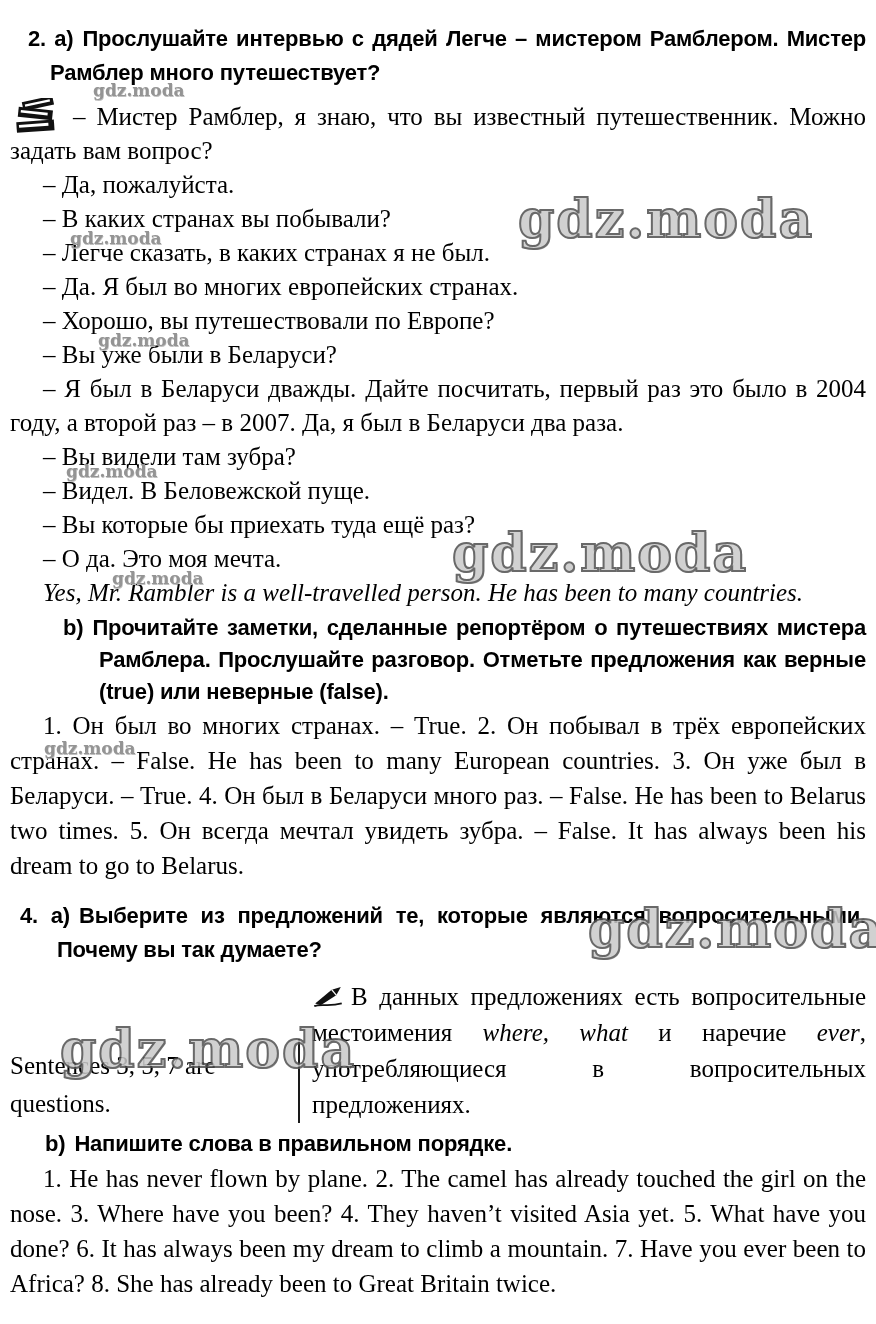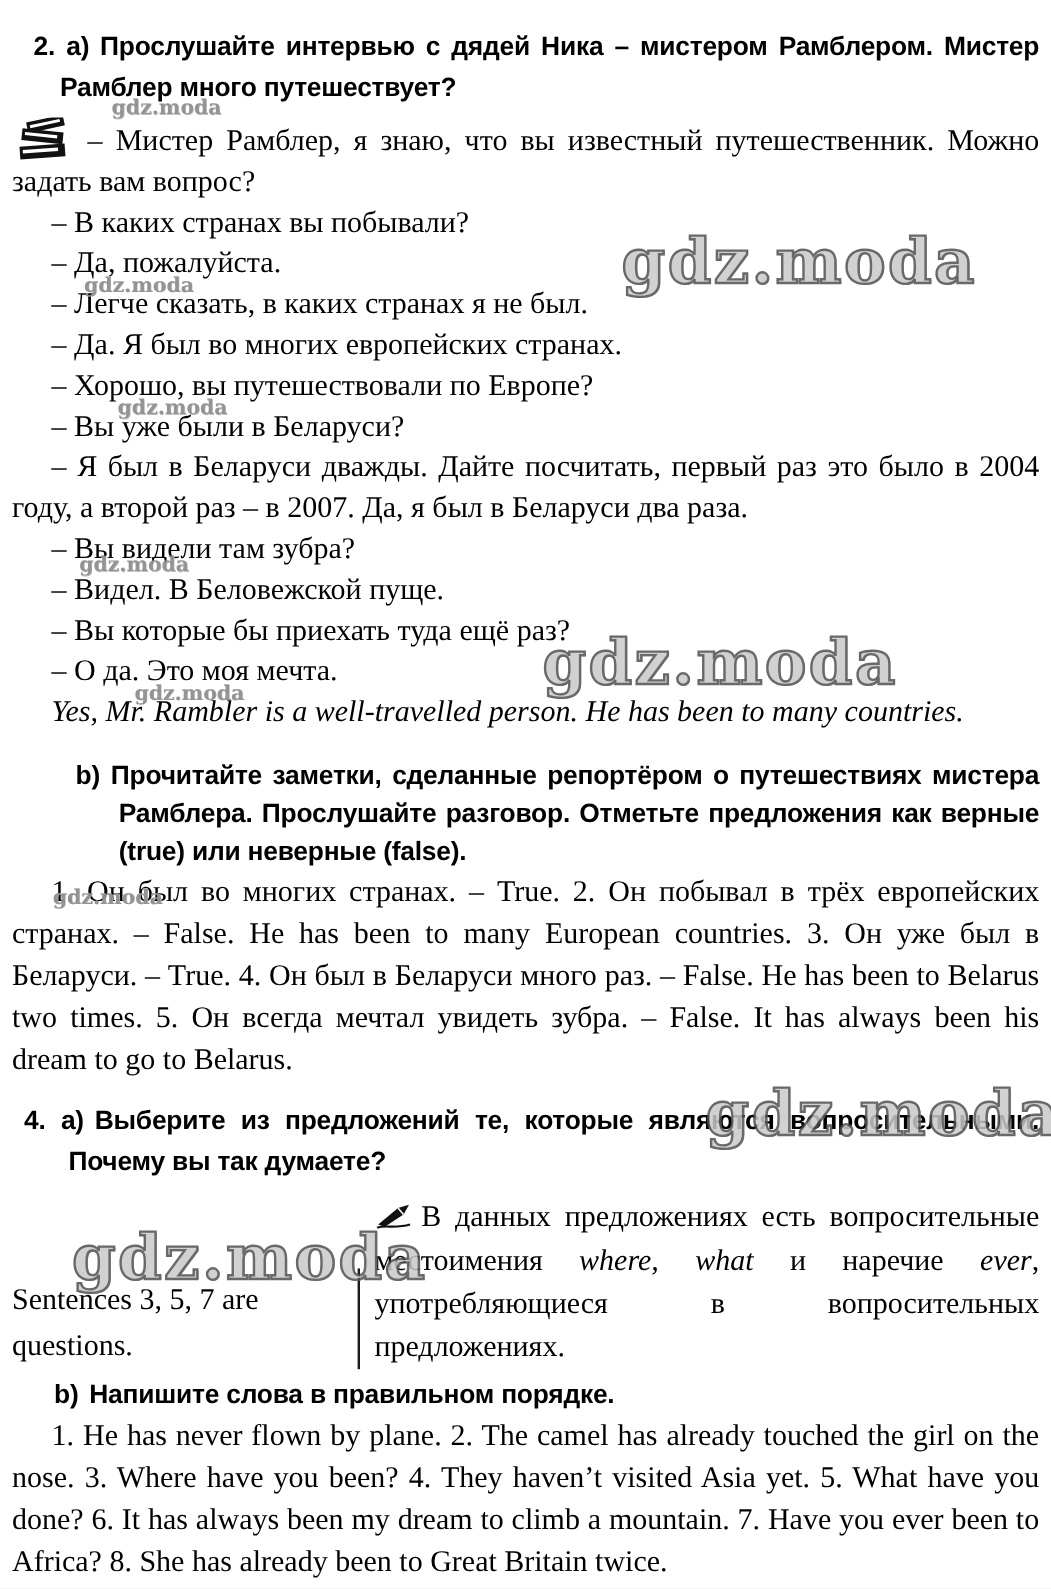--- a/index.html
+++ b/index.html
@@ -18,21 +18,21 @@
   .task-h{
     font-family:"Liberation Sans", sans-serif;
     font-weight:700;
     font-size:22px;
     line-height:34px;
     text-align:justify;
     letter-spacing:-0.2px;
     margin:0;
   }
   .h2a{padding-left:40px;text-indent:-22px;margin-top:6px;}
-  .h2b{padding-left:89px;text-indent:-36px;margin-top:19px;line-height:32px;}
+  .h2b{padding-left:89px;text-indent:-36px;margin-top:2px;line-height:32px;}
   .h4a{padding-left:47px;text-indent:-37px;margin-top:16px;}
   .h4b{padding-left:62px;text-indent:-27px;margin-top:4px;}
   .hnum{margin-right:9px;}
 
   
   .bp{
     margin:0;
     font-size:25px;
     line-height:34px;
     text-align:justify;
@@ -92,34 +92,34 @@
   <div class="wm-s" style="left:70px;top:228px;">gdz.moda</div>
   <div class="wm-s" style="left:98px;top:330px;">gdz.moda</div>
   <div class="wm-s" style="left:66px;top:461px;">gdz.moda</div>
   <div class="wm-s" style="left:112px;top:568px;">gdz.moda</div>
   <div class="wm-s" style="left:44px;top:738px;">gdz.moda</div>
 
   <div class="content">
 
     <section>
       <div class="task-h h2a">
-        <span class="hnum">2. а)</span><span>Прослушайте интервью с дядей Ника – мистером Рамблером. Мистер Рамблер много путешествует?</span>
+        <span class="hnum">2. а)</span><span>Прослушайте интервью с дядей Легче – мистером Рамблером. Мистер Рамблер много путешествует?</span>
       </div>
 
       <div class="dlg-block">
         <p class="bp"><span class="books-ico"><svg viewBox="0 0 64 44" width="54" height="36" aria-hidden="true">
                 <rect x="14" y="1" width="38" height="11" transform="rotate(-12 33 6)" fill="#111"></rect>
                 <rect x="17" y="4.5" width="31" height="3" transform="rotate(-12 33 6)" fill="#fff"></rect>
                 <rect x="9" y="13" width="42" height="12" transform="rotate(6 30 19)" fill="#111"></rect>
                 <rect x="12" y="16.5" width="33" height="3.2" transform="rotate(6 30 19)" fill="#fff"></rect>
                 <rect x="7" y="28" width="46" height="13" transform="rotate(-4 30 34)" fill="#111"></rect>
                 <rect x="10" y="31.5" width="36" height="3.6" transform="rotate(-4 30 34)" fill="#fff"></rect>
               </svg></span><span>– Мистер Рамблер, я знаю, что вы известный путешественник. Можно задать вам вопрос?</span></p>
+        <p class="bp ind">– Да, пожалуйста.</p>
         <p class="bp ind">– В каких странах вы побывали?</p>
-        <p class="bp ind">– Да, пожалуйста.</p>
         <p class="bp ind">– Легче сказать, в каких странах я не был.</p>
         <p class="bp ind">– Да. Я был во многих европейских странах.</p>
         <p class="bp ind">– Хорошо, вы путешествовали по Европе?</p>
         <p class="bp ind">– Вы уже были в Беларуси?</p>
         <p class="bp ind">– Я был в Беларуси дважды. Дайте посчитать, первый раз это было в 2004 году, а второй раз – в 2007. Да, я был в Беларуси два раза.</p>
         <p class="bp ind">– Вы видели там зубра?</p>
         <p class="bp ind">– Видел. В Беловежской пуще.</p>
         <p class="bp ind">– Вы которые бы приехать туда ещё раз?</p>
         <p class="bp ind">– О да. Это моя мечта.</p>
       </div>

